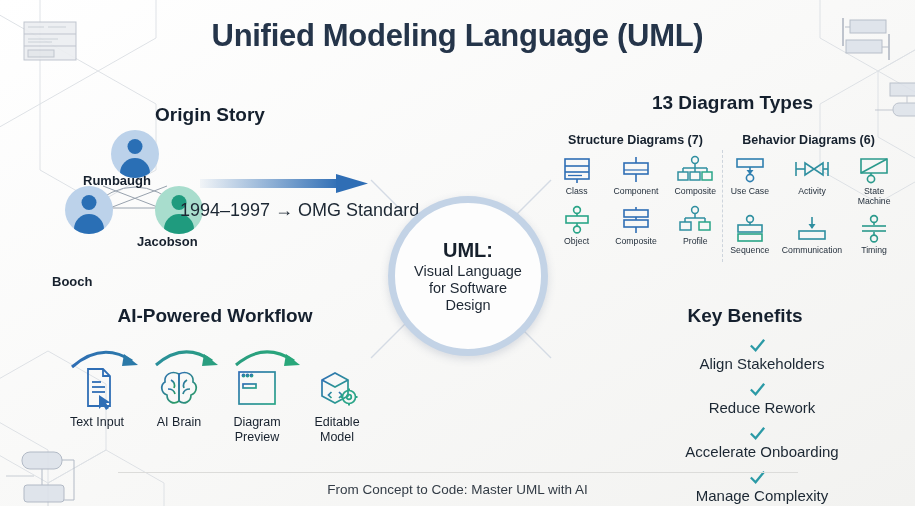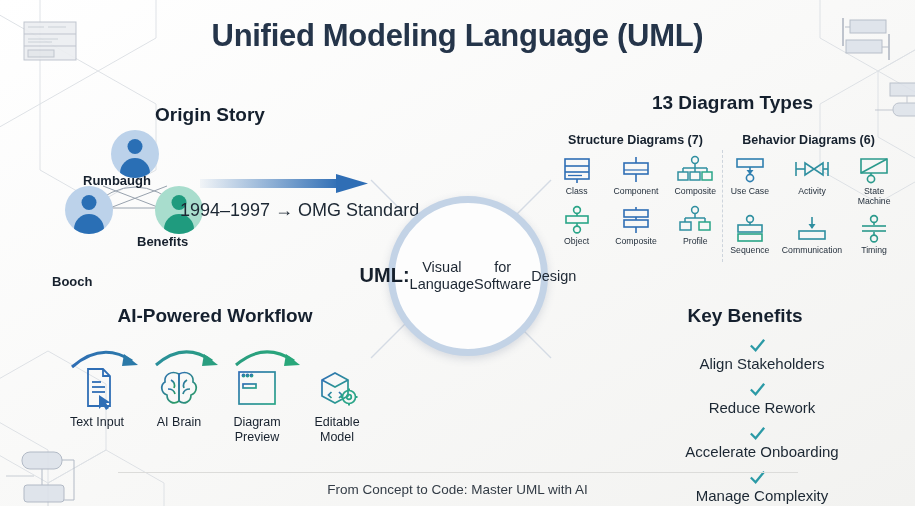--- a/index.html
+++ b/index.html
@@ -46,22 +46,22 @@
 
   .arrow-wrap{position:absolute;left:200px;top:172px;width:175px;height:48px;}
   .omg-lbl{position:absolute;left:180px;top:200px;width:185px;
            font-size:18px;color:#1c2733;white-space:nowrap;}
 
   
   .hub{
     position:absolute;left:388px;top:196px;width:146px;height:146px;border-radius:50%;
     background:#fdfdfd;border:7px solid #c3d3e6;
     box-shadow:0 3px 9px rgba(60,80,110,.17);
-    display:flex;flex-direction:row;align-items:center;justify-content:center;
-    text-align:center;line-height:1.16;
+    display:flex;flex-direction:column;align-items:center;justify-content:center;
+    line-height:1.16;
   }
   .hub-t{font-size:20px;font-weight:bold;color:#16202c;margin-bottom:1px;}
   .hub-s{font-size:14.5px;color:#1d2733;}
 
   
   .col-h{position:absolute;font-size:12.5px;font-weight:bold;color:#16212e;text-align:center;}
   #ch-struct{top:133px;left:553px;width:165px;}
   #ch-behav{top:133px;left:726px;width:165px;}
   .vdiv{position:absolute;left:722px;top:150px;width:1px;height:112px;
         border-left:1px dashed #cdd4dc;}
@@ -193,21 +193,21 @@
     </div>
     <div class="avatar av-right green">
       <div class="av-in">
           <div class="av-head"></div>
           <div class="av-body"></div>
         </div>
     </div>
 
     <div class="nm" id="nm-rum">Rumbaugh</div>
     <div class="nm" id="nm-booch">Booch</div>
-    <div class="nm" id="nm-jac">Benefits</div>
+    <div class="nm" id="nm-jac">Jacobson</div>
   </div>
 
   <div class="arrow-wrap">
     <svg width="175" height="30">
       <rect x="0" y="7" width="140" height="9" fill="url(#arrGrad)"></rect>
       <polygon points="136,2 168,11.5 136,21" fill="#2f6eb5"></polygon>
     </svg>
   </div>
   <div class="omg-lbl">1994–1997 → OMG Standard</div>
 

